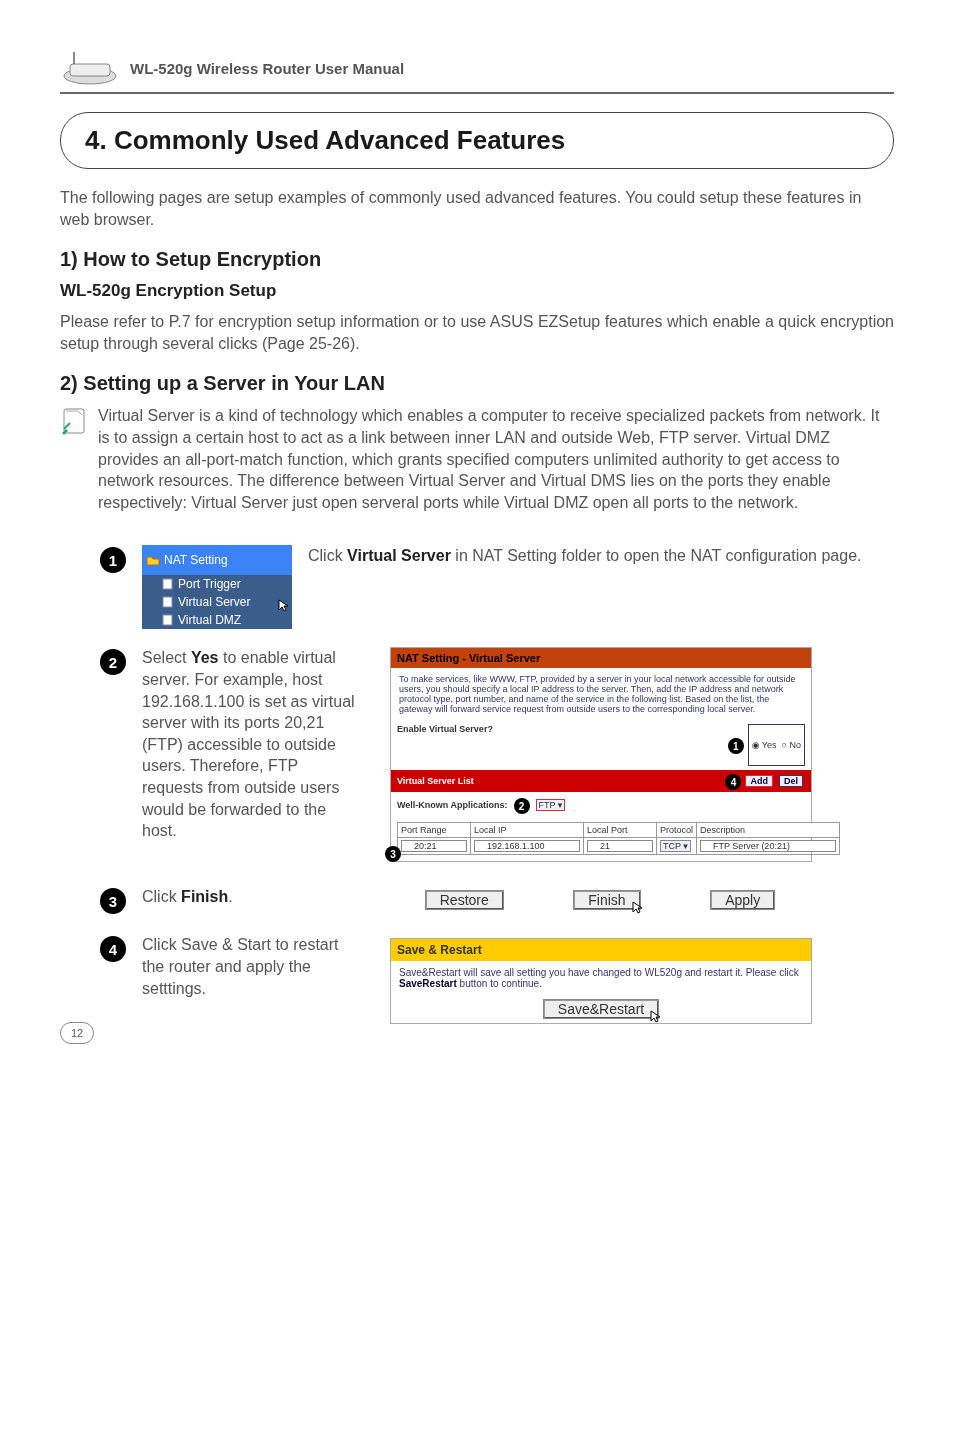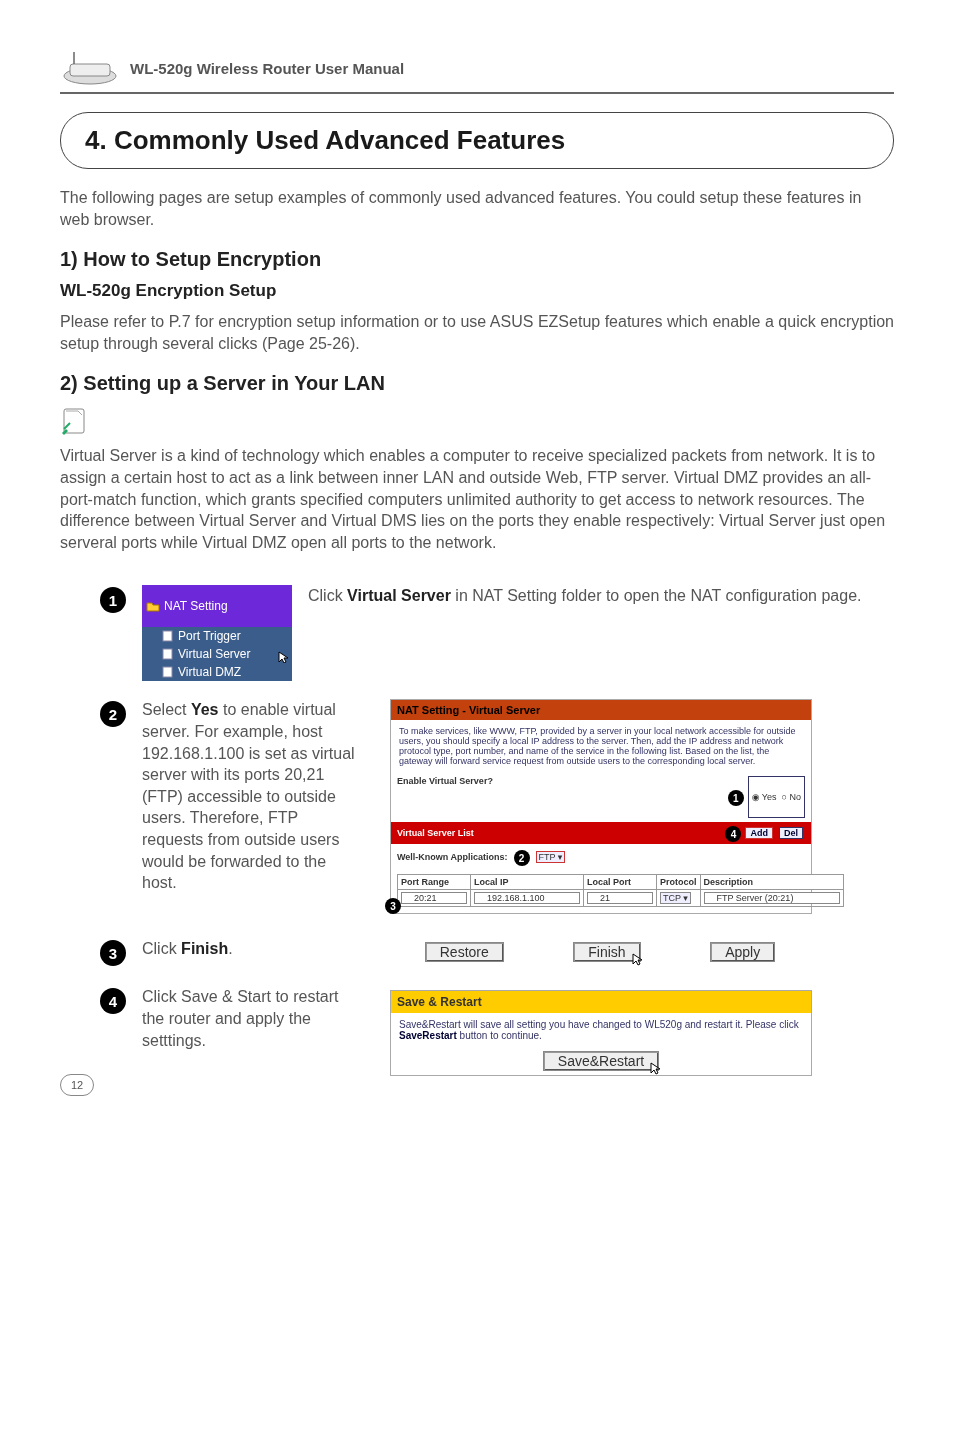--- a/index.html
+++ b/index.html
@@ -55,21 +55,20 @@
   }
   .sub-h {
     font-size: 17px;
     font-weight: bold;
     color: #222;
     margin: 6px 0 2px 0;
   }
   .note-row {
     display: flex;
     gap: 10px;
-    flex-direction: column;
   }
   .note-icon {
     width: 28px;
     height: 28px;
     flex: 0 0 28px;
     margin-top: 2px;
   }
   .step-row {
     display: flex;
     align-items: flex-start;
@@ -88,23 +87,23 @@
     width: 16px; height: 16px; flex: 0 0 16px;
     font-size: 10px;
   }
   .tree-box {
     width: 150px; flex: 0 0 150px;
     background: #fff;
     font-size: 12px;
     color: #000;
   }
   .tree-folder {
-    background: #6d28d9;
+    background: #3b82f6;
     color: #fff;
-    padding: 14px 4px;
+    padding: 8px 4px;
     display: flex; align-items: center; gap: 4px;
   }
   .tree-item {
     background: #3b5d8b;
     color: #fff;
     padding: 2px 4px 2px 20px;
     display: flex; align-items: center; gap: 4px;
     position: relative;
   }
   .cursor {
@@ -145,21 +144,21 @@
     display:inline-block;
     border:1px solid #336;
     background:#eef;
     color:#003;
     padding:0 4px;
     font-size:9px;
     margin:0 2px;
   }
   .tbl { width:100%; border-collapse:collapse; margin-top:4px;}
   .tbl th, .tbl td { border:1px solid #999; padding:2px 3px; text-align:left; font-size:9px;}
-  .tbl th { background:#fff; font-weight:bold;margin-top:40px;}
+  .tbl th { background:#fff; font-weight:normal;margin-top:40px;}
   .inp { border:1px solid #888; background:#fff; padding:0 12px; font-size:9px; display:inline-block; min-width:40px;}
   .sel { border:1px solid #888; background:#eef; padding:0 2px; font-size:9px; display:inline-block;}
   .enable-row { display:flex; align-items:flex-start; justify-content:space-between; padding:4px 6px;}
   .radio-grp { border:1px solid #336; padding:15px 3px; font-size:9px;}
   .wk-row { display:flex; align-items:center; padding:4px 6px; gap:6px;}
 
   .btn-row { display:flex; justify-content:space-around; width:420px; margin-top:4px;}
   .win-btn {
     border:1px solid #888; background:#efefef; font-size:14px; padding:1px 14px;
     box-shadow: 1px 1px 0 #999 inset, -1px -1px 0 #555 inset;

